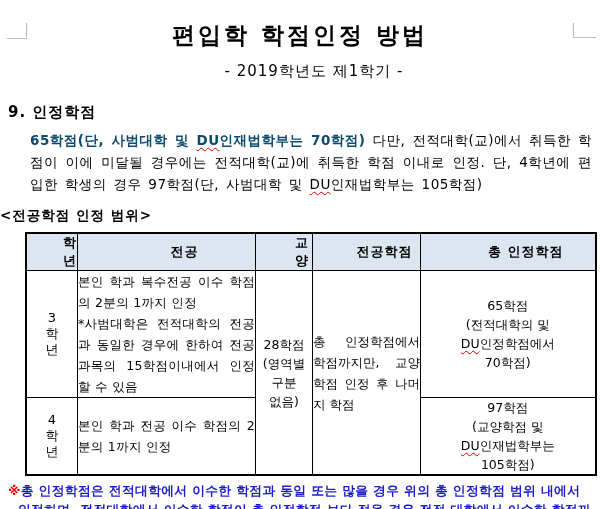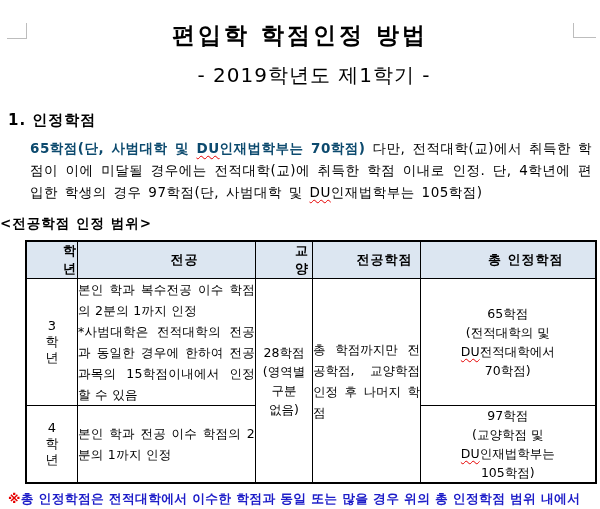--- a/index.html
+++ b/index.html
@@ -23,21 +23,21 @@
   .doc-title {
     margin-top:20px;
     text-align:center;
     font-family:"DejaVu Serif", serif;
     font-size:23px; font-weight:bold;
     letter-spacing:3px;
   }
   .doc-subtitle {
     margin-top:11px;
     text-align:center;
-    font-size:20px;
+    font-size:15px;
     letter-spacing:1px;
     margin-left:28px;
   }
   .section-heading {
     margin:22px 0 0 8px;
     font-size:15px; font-weight:bold;
     letter-spacing:1px;
   }
   .credit-paragraph {
     margin:7px 8px 0 30px;
@@ -120,21 +120,21 @@
 </style>
 </head>
 <body>
 
 <div class="crop-mark crop-tl"></div>
 <div class="crop-mark crop-tr"></div>
 
 <div class="doc-title">편입학 학점인정 방법</div>
 <div class="doc-subtitle">- 2019학년도 제1학기 -</div>
 
-<div class="section-heading">1. 인정학점</div>
+<div class="section-heading">9. 인정학점</div>
 
 <div class="credit-paragraph"><span class="red-text">65학점(단, 사범대학 및 </span><span class="red-text wavy">DU</span><span class="red-text">인재법학부는 70학점)</span><span> 다만, 전적대학(교)에서 취득한 학점이 이에 미달될 경우에는 전적대학(교)에 취득한 학점 이내로 인정. 단, 4학년에 편입한 학생의 경우 97학점(단, 사범대학 및 </span><span class="wavy">DU</span><span>인재법학부는 105학점)</span></div>
 
 <div class="table-caption">&lt;전공학점 인정 범위&gt;</div>
 
 <table class="credit-table">
   <colgroup>
     <col style="width:35px">
     <col style="width:178px">
     <col style="width:57px">
@@ -152,24 +152,24 @@
   <tr class="row-3">
     <td class="year-cell">3
 학
 년</td>
     <td class="major-cell">본인 학과 복수전공 이수 학점의 2분의 1까지 인정
 *사범대학은 전적대학의 전공과 동일한 경우에 한하여 전공과목의 15학점이내에서 인정할 수 있음</td>
     <td class="center-cell" rowspan="2">28학점
 (영역별
 구분
 없음)</td>
-    <td class="elective-cell" rowspan="2">총 학점까지만 전공학점, 교양학점 인정 후 나머지 학점</td>
+    <td class="elective-cell" rowspan="2">총 인정학점에서 학점까지만, 교양학점 인정 후 나머지 학점</td>
     <td class="center-cell"><span>65학점
 (전적대학의 및
-</span><span class="wavy">DU</span><span>전적대학에서
+</span><span class="wavy">DU</span><span>인정학점에서
 70학점)</span></td>
   </tr>
   <tr class="row-4">
     <td class="year-cell">4
 학
 년</td>
     <td class="major-cell">본인 학과 전공 이수 학점의 2분의 1까지 인정</td>
     <td class="center-cell"><span>97학점
 (교양학점 및
 </span><span class="wavy">DU</span><span>인재법학부는

